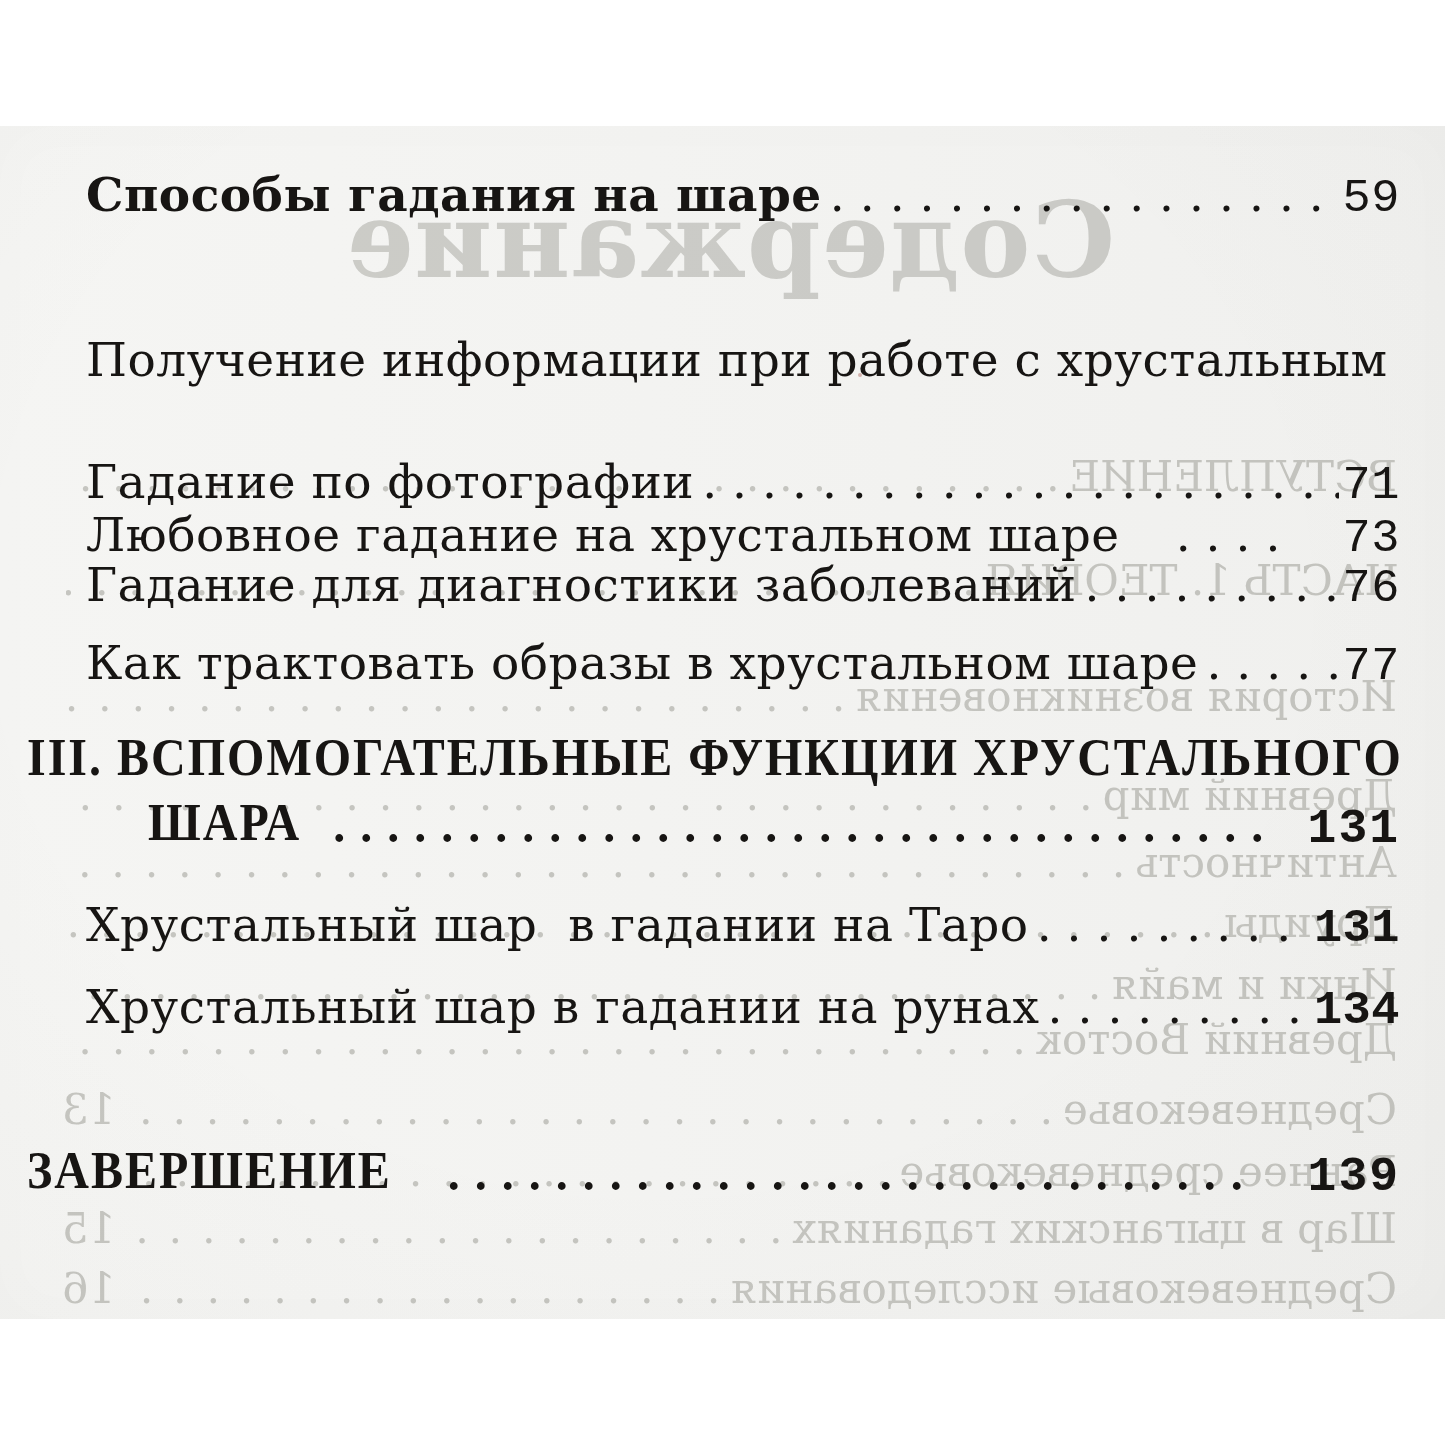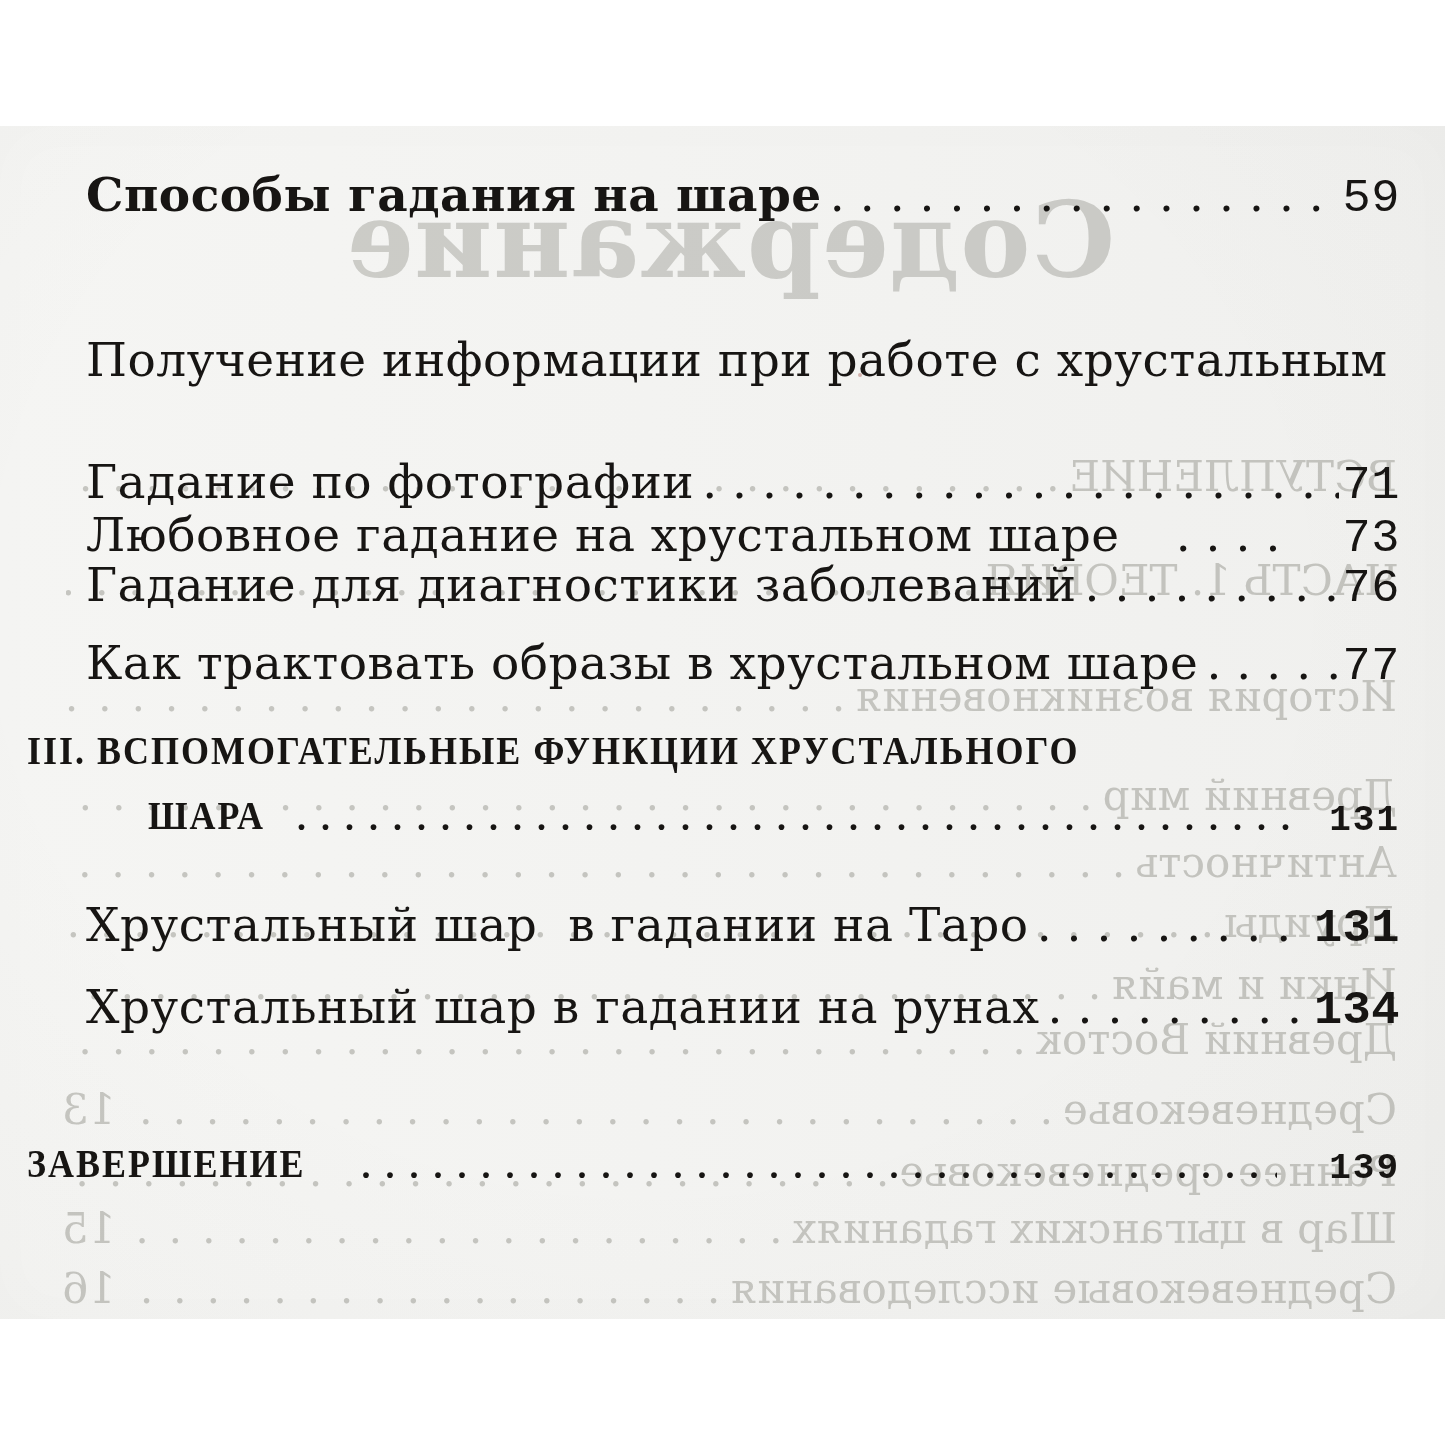--- a/index.html
+++ b/index.html
@@ -80,21 +80,21 @@
     flex:1 1 auto; overflow:hidden; white-space:nowrap;
     letter-spacing:15px; padding:0 8px;
   }
   .row .leader::after{content:"............................................................";}
   .row .num{padding-left:4px;font-family:Liberation Mono, monospace;}
   .row.no-leader{display:block;}
   .bold{font-weight:bold;}
   .caps{
     font-family:"Liberation Serif", serif;
     font-weight:bold;
-    font-size:36px;
+    font-size:48px;
     letter-spacing:2px;
   }
   .caps .label{
     display:inline-block;
     transform:scaleY(1.12);
     transform-origin:left bottom;
   }
   .num-bold{font-weight:bold;}
 
   .r0{top:40px;}   .r1{top:141px;}  .r2{top:205px;}  .r3{top:268px;}

